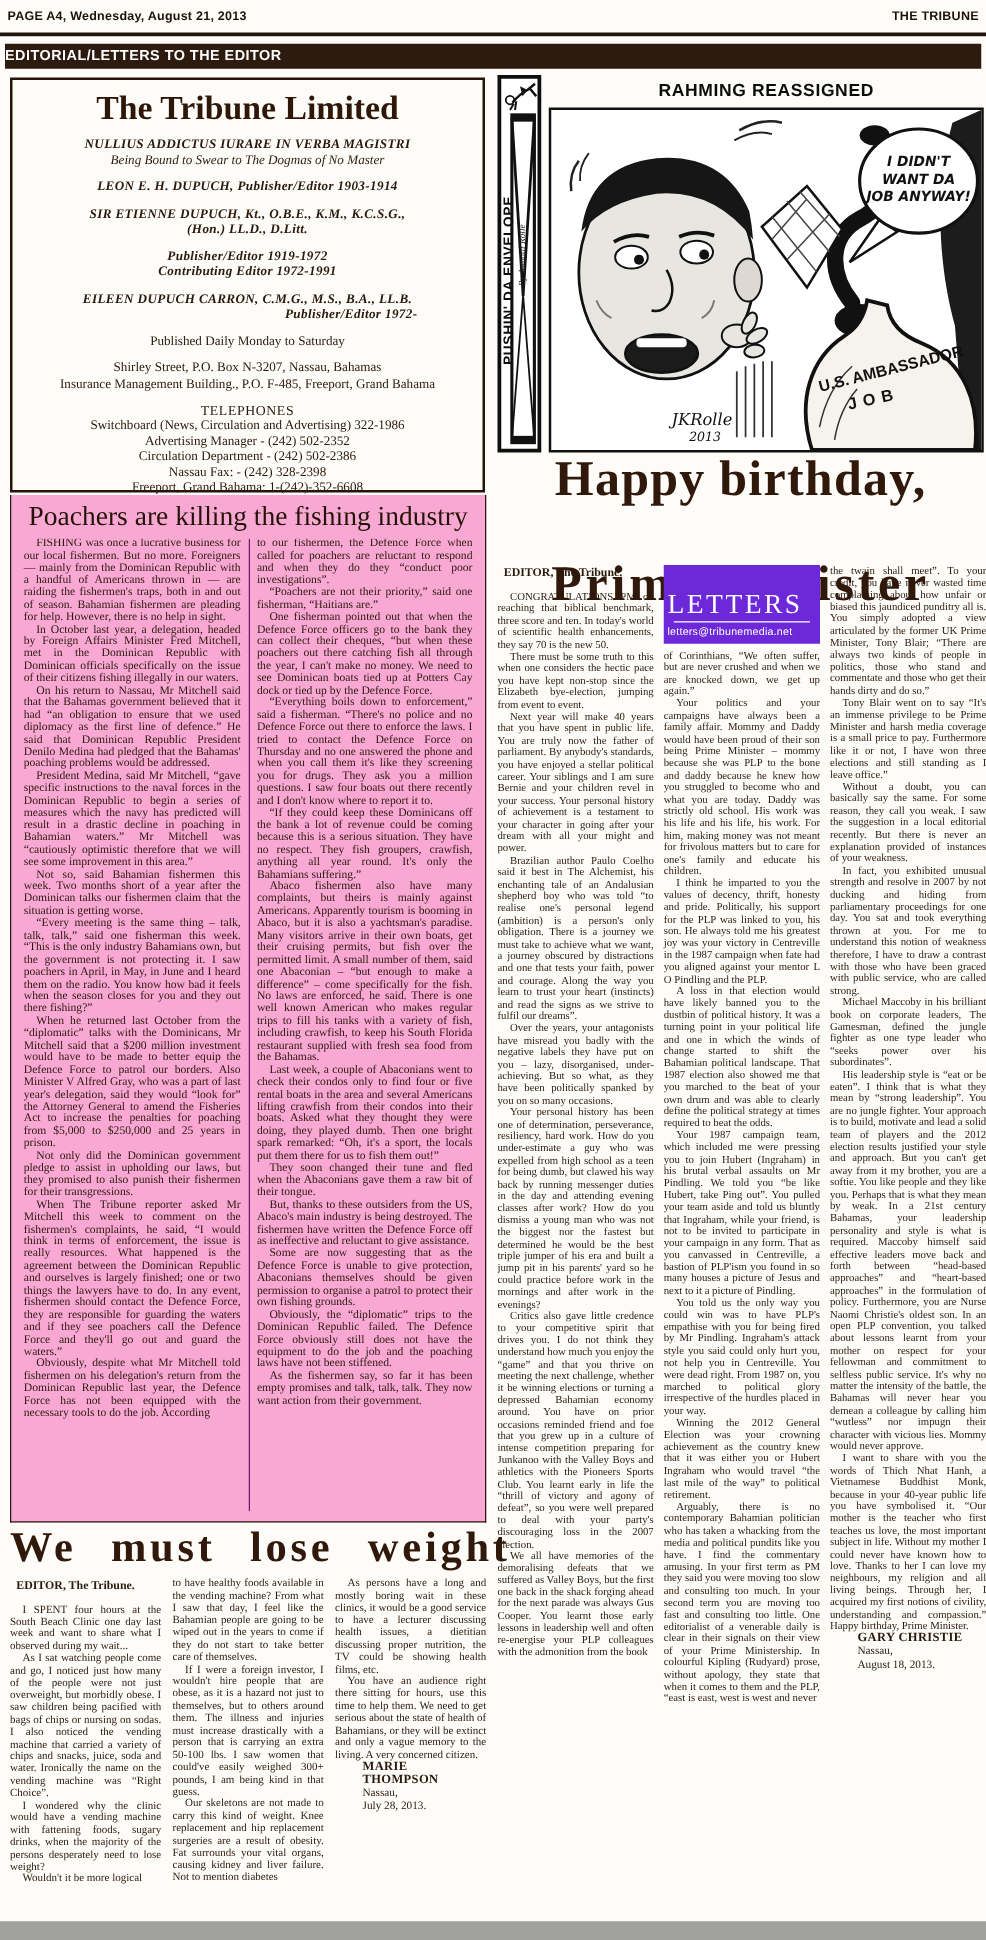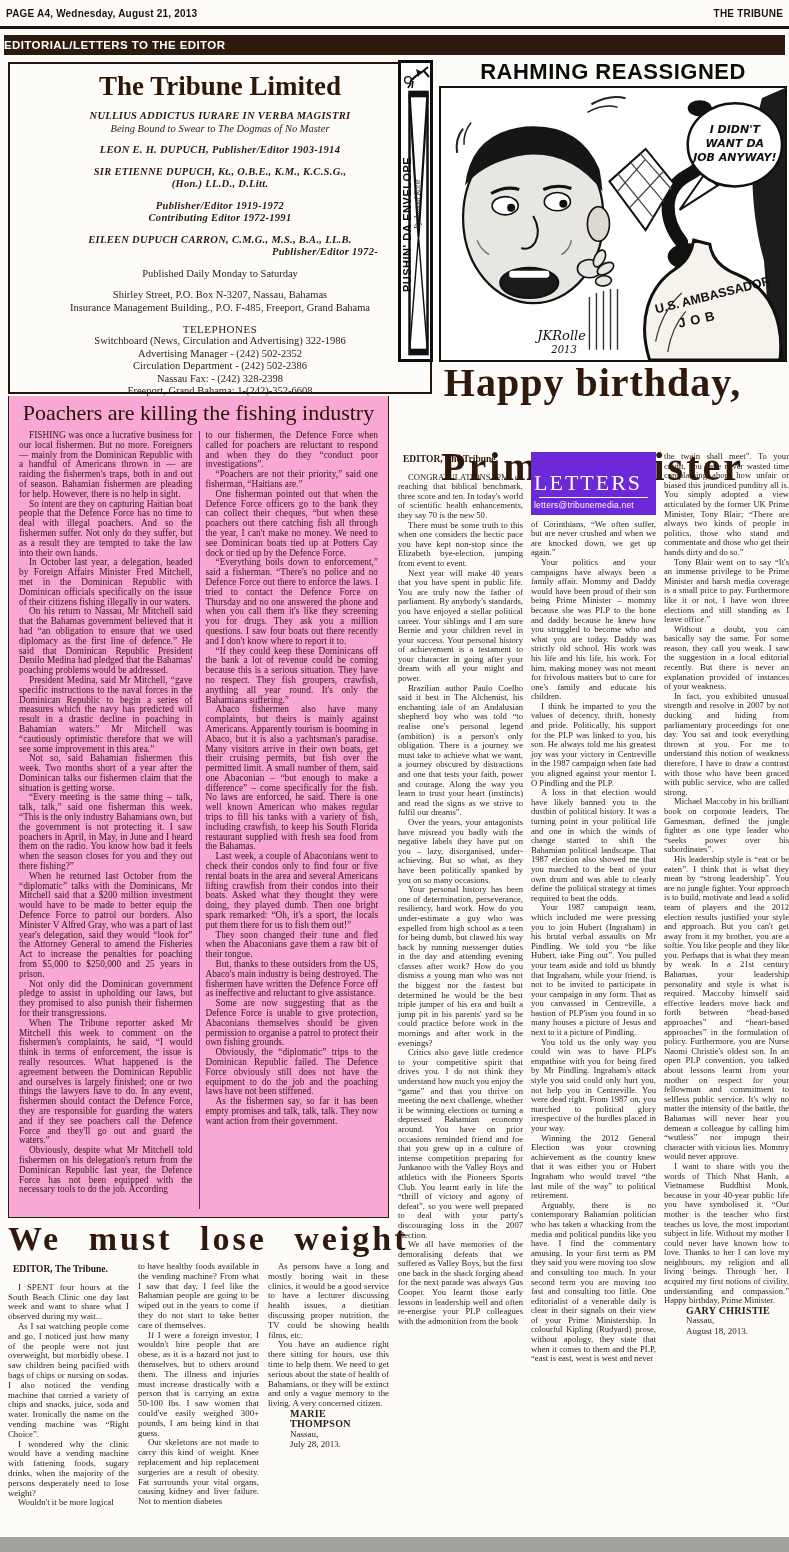--- a/index.html
+++ b/index.html
@@ -20,21 +20,21 @@
     font-size:10px; font-weight:600; color:#1d120a; letter-spacing:.2px;
   }
   .top-rule { position:absolute; left:0; top:26px; width:789px; height:3px; background:#20140c; }
   .banner {
     position:absolute; left:4px; top:35px; width:781px; height:20px;
     background:#2e1b10; color:#fff; display:flex; align-items:center; justify-content:flex-start;
     font-family:"Liberation Sans", sans-serif; font-weight:bold; font-size:11.5px; letter-spacing:.4px;
   }
   
   .masthead-box {
-    position:absolute; left:8px; top:62px; width:424px; height:332px;
+    position:absolute; left:8px; top:62px; width:380px; height:332px;
     border:2px solid #241508; background:#fdfcf8; text-align:center; padding-top:7px;
   }
   .mast-title { font-size:27px; font-weight:bold; color:#2f1708; margin-bottom:8px; }
   .mast-it { font-style:italic; font-size:10.5px; line-height:12.5px; }
   .mast-it.bld { font-weight:bold; letter-spacing:.3px; }
   .mast-gap { height:9px; }
   .mast-right { text-align:right; padding-right:52px; }
   .mast-plain { font-size:10.5px; line-height:12.5px; }
   .mast-caps { font-size:11px; letter-spacing:.5px; margin-top:9px; }
   
@@ -49,21 +49,21 @@
     font-family:"Liberation Sans", sans-serif; font-weight:bold; font-size:11px; letter-spacing:.5px; color:#0d0d0d;
     text-align:center; width:13px; line-height:13px;
   }
   .strip-byline {
     position:absolute; top:46px; left:12px; height:120px;
     writing-mode:vertical-rl; transform:rotate(180deg);
     font-style:italic; font-size:7.5px; color:#222; width:9px; line-height:9px;
   }
   .cartoon-right { flex:1; display:flex; flex-direction:column; }
   .cartoon-title {
-    font-family:"Liberation Sans", sans-serif; font-weight:900; font-size:22px; letter-spacing:.5px;
+    font-family:"Liberation Sans", sans-serif; font-weight:900; font-size:14px; letter-spacing:.5px;
     color:#0c0c0c; text-align:center; line-height:24px; margin-bottom:2px; white-space:nowrap;
   }
   .cartoon-frame { flex:1; border:2.5px solid #111; background:#fff; position:relative; overflow:hidden; }
   .cartoon-frame svg { width:100%; height:100%; display:block; }
   
   .poachers {
     position:absolute; left:8px; top:396px; width:381px; height:822px;
     border:1.5px solid #2a1b10; border-top:none; background:#f9a8d4; padding:3px 4px 4px;
   }
   .poachers h2 { font-size:22px; font-weight:normal; text-align:center; color:#241408; margin:1px 0 5px; }
@@ -220,21 +220,20 @@
       </svg>
     </div>
   </div>
 </section>
 
 <section class="poachers">
   <h2>Poachers are killing the fishing industry</h2>
   <div class="cols2">
     <div class="pcol textcol">
         <p>FISHING was once a lucrative business for our local fishermen. But no more. Foreigners — mainly from the Dominican Republic with a handful of Americans thrown in — are raiding the fishermen's traps, both in and out of season. Bahamian fishermen are pleading for help. However, there is no help in sight.</p>
-        <p>So intent are they on capturing Haitian boat people that the Defence Force has no time to deal with illegal poachers. And so the fishermen suffer. Not only do they suffer, but as a result they are tempted to take the law into their own hands.</p>
         <p>In October last year, a delegation, headed by Foreign Affairs Minister Fred Mitchell, met in the Dominican Republic with Dominican officials specifically on the issue of their citizens fishing illegally in our waters.</p>
         <p>On his return to Nassau, Mr Mitchell said that the Bahamas government believed that it had “an obligation to ensure that we used diplomacy as the first line of defence.” He said that Dominican Republic President Denilo Medina had pledged that the Bahamas' poaching problems would be addressed.</p>
         <p>President Medina, said Mr Mitchell, “gave specific instructions to the naval forces in the Dominican Republic to begin a series of measures which the navy has predicted will result in a drastic decline in poaching in Bahamian waters.” Mr Mitchell was “cautiously optimistic therefore that we will see some improvement in this area.”</p>
         <p>Not so, said Bahamian fishermen this week. Two months short of a year after the Dominican talks our fishermen claim that the situation is getting worse.</p>
         <p>“Every meeting is the same thing – talk, talk, talk,” said one fisherman this week. “This is the only industry Bahamians own, but the government is not protecting it. I saw poachers in April, in May, in June and I heard them on the radio. You know how bad it feels when the season closes for you and they out there fishing?”</p>
         <p>When he returned last October from the “diplomatic” talks with the Dominicans, Mr Mitchell said that a $200 million investment would have to be made to better equip the Defence Force to patrol our borders. Also Minister V Alfred Gray, who was a part of last year's delegation, said they would “look for” the Attorney General to amend the Fisheries Act to increase the penalties for poaching from $5,000 to $250,000 and 25 years in prison.</p>
         <p>Not only did the Dominican government pledge to assist in upholding our laws, but they promised to also punish their fishermen for their transgressions.</p>
         <p>When The Tribune reporter asked Mr Mitchell this week to comment on the fishermen's complaints, he said, “I would think in terms of enforcement, the issue is really resources. What happened is the agreement between the Dominican Republic and ourselves is largely finished; one or two things the lawyers have to do. In any event, fishermen should contact the Defence Force, they are responsible for guarding the waters and if they see poachers call the Defence Force and they'll go out and guard the waters.”</p>
         <p>Obviously, despite what Mr Mitchell told fishermen on his delegation's return from the Dominican Republic last year, the Defence Force has not been equipped with the necessary tools to do the job. According</p>
       </div>

